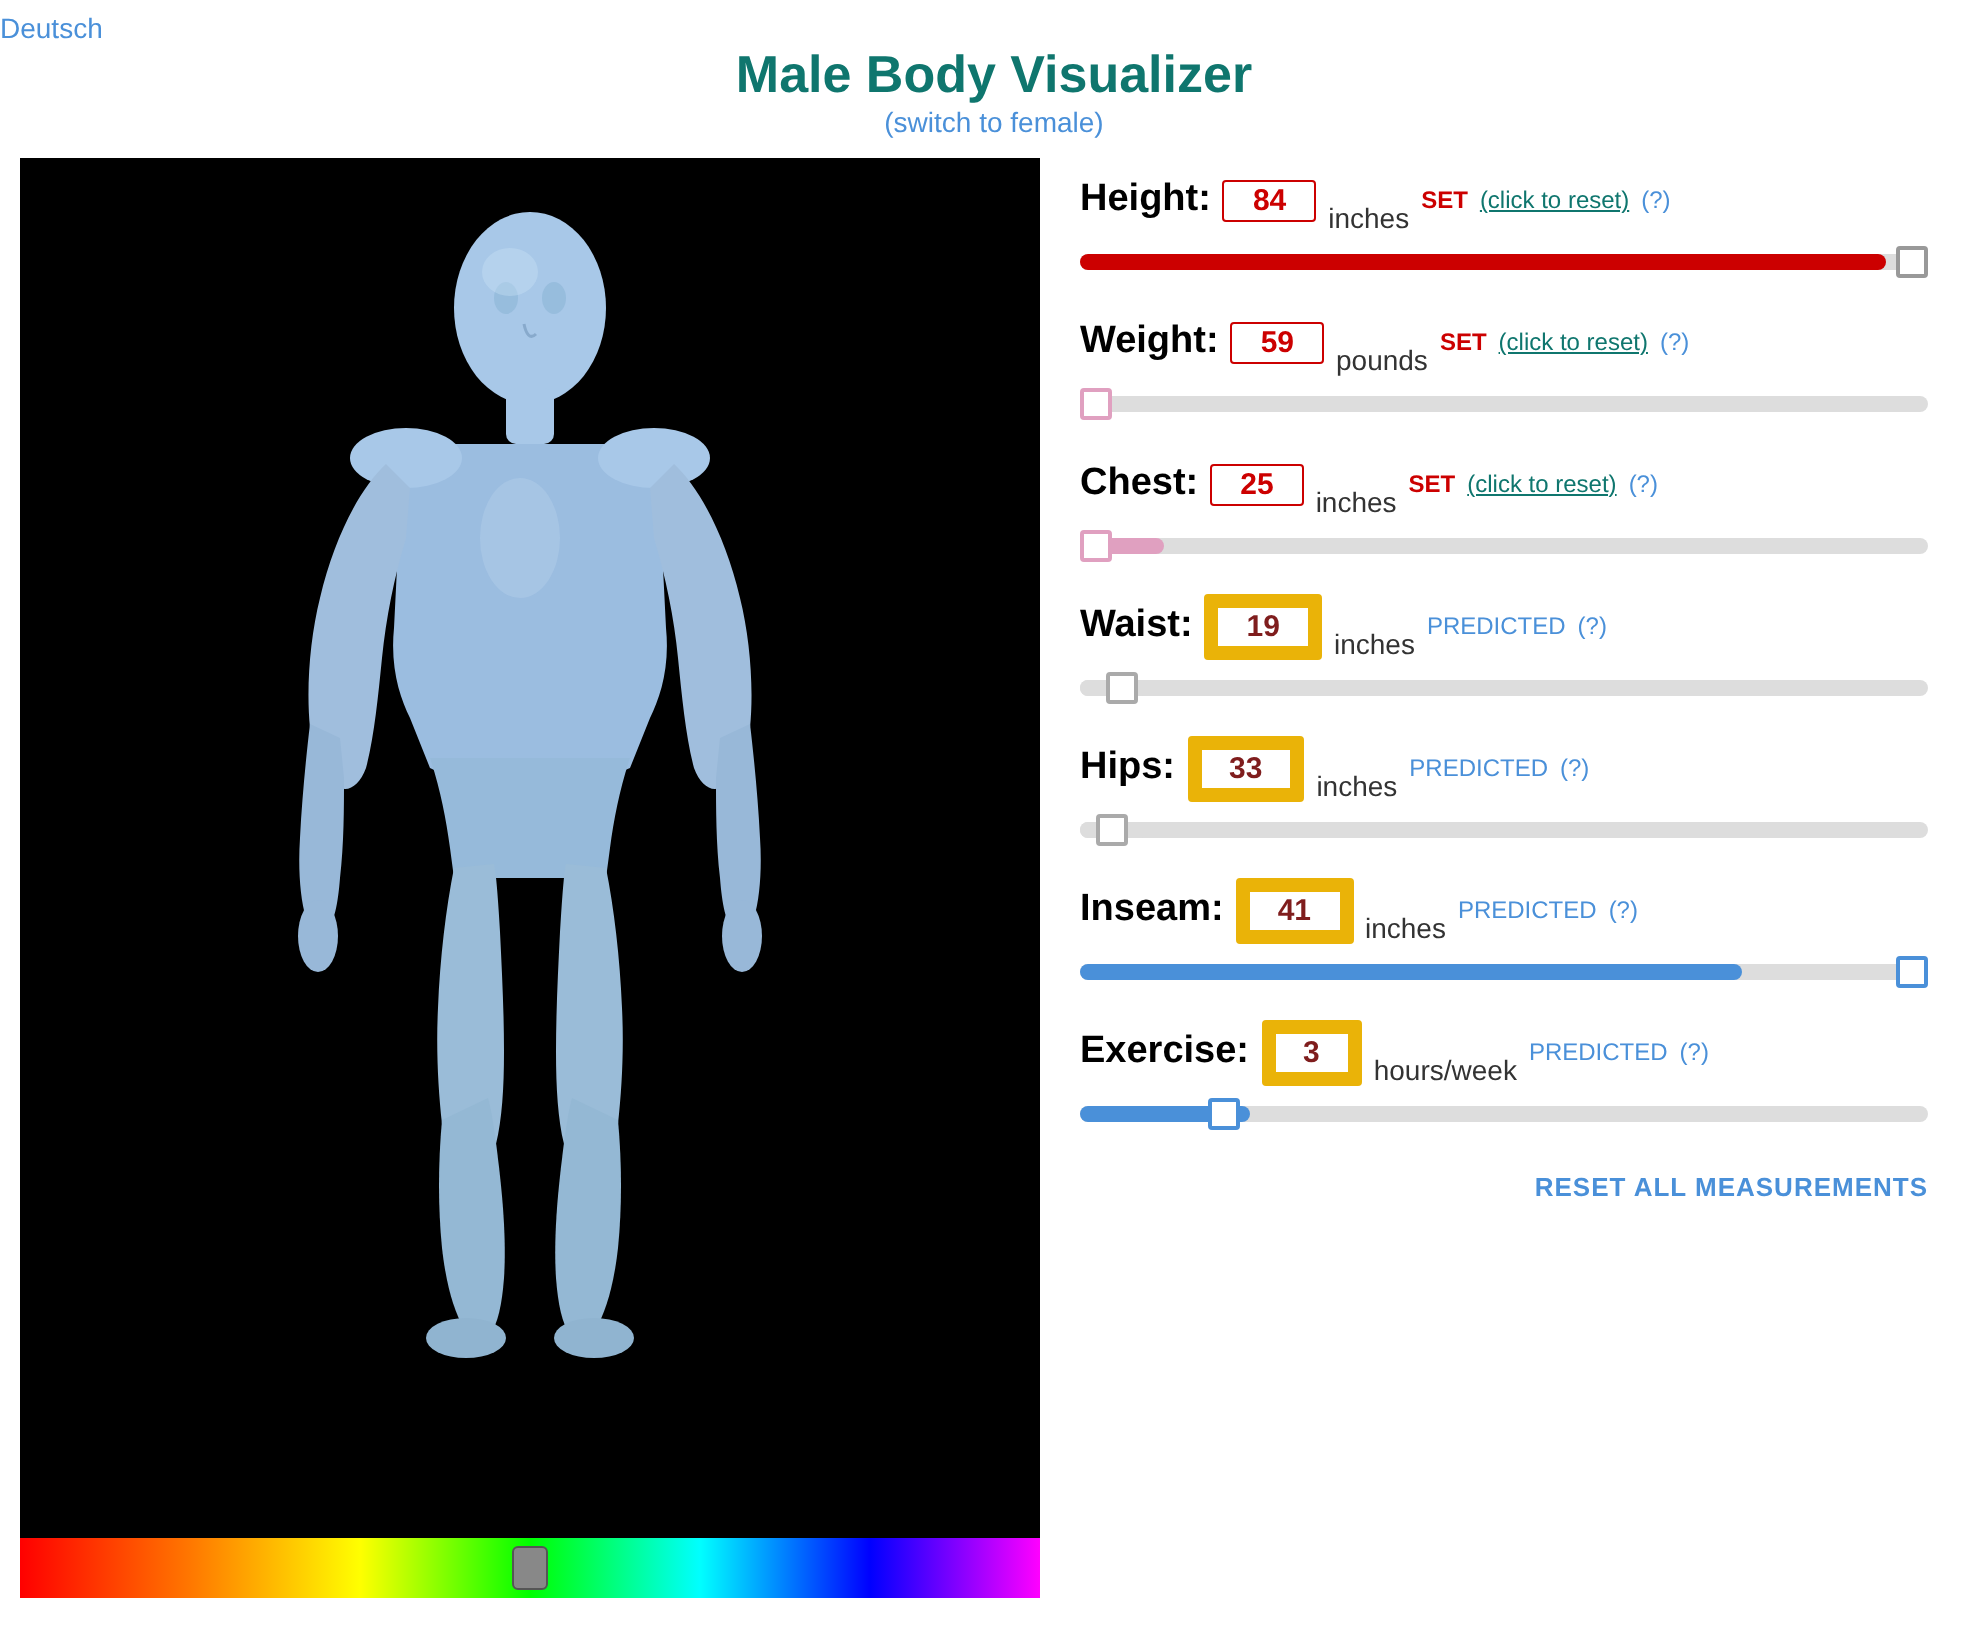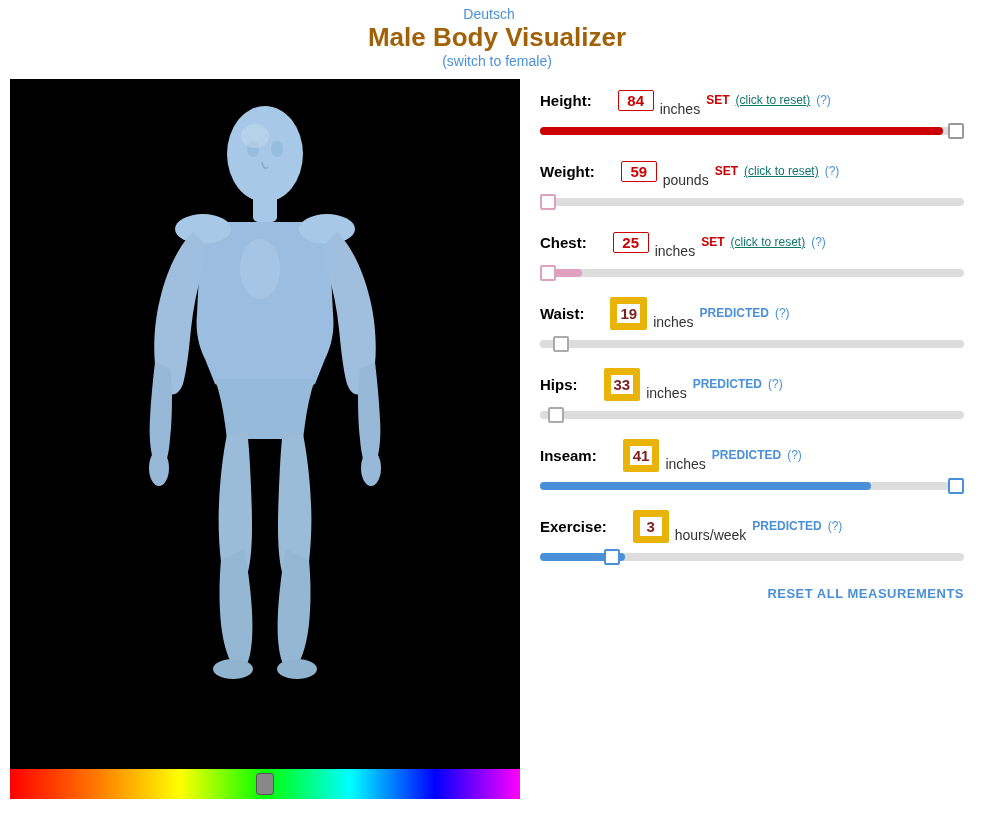--- a/index.html
+++ b/index.html
@@ -4,36 +4,36 @@
   <style>
     * { box-sizing: border-box; margin: 0; padding: 0; }
     body {
       font-family: Arial, sans-serif;
       background: #fff;
       color: #000;
       font-size: 14px;
     }
     .top-bar {
       display: flex;
-      justify-content: center;
+      justify-content: flex-start;
       padding: 6px 16px 0 0;
     }
     .top-bar a {
       color: #4a90d9;
       text-decoration: none;
       font-size: 14px;
     }
     .page-header {
       text-align: center;
       margin-bottom: 10px;
     }
     .page-header h1 {
       font-size: 26px;
       font-weight: bold;
-      color: #a16207;
+      color: #0f766e;
     }
     .page-header .switch-gender {
       color: #4a90d9;
       font-size: 14px;
       cursor: pointer;
       text-decoration: none;
     }
     .main-content {
       display: flex;
       align-items: flex-start;
@@ -88,52 +88,51 @@
       margin-bottom: 14px;
     }
     .measurement-label-row {
       display: flex;
       align-items: center;
       gap: 6px;
       margin-bottom: 5px;
     }
     .measurement-label {
       font-weight: bold;
-      font-size: 15px;
+      font-size: 19px;
       color: #000;
     }
     .measurement-value {
       border: 1px solid #c00;
       color: #c00;
       font-size: 15px;
       font-weight: bold;
-      padding: 1px 3px;
+      padding: 1px 14px;
       min-width: 36px;
       text-align: center;
       border-radius: 2px;
-      margin-left: 20px;
     }
     .measurement-value.predicted {
       border: 7px solid #eab308;
       color: #7f1d1d;
     }
     .measurement-unit {
       font-size: 14px;
       color: #333;
       margin-top: 18px;
     }
     .status-set {
       color: #c00;
       font-size: 12px;
       font-weight: bold;
     }
     .status-predicted {
       color: #4a90d9;
       font-size: 12px;
-      font-weight: bold;
+      font-weight: normal;
     }
     .reset-link {
       color: #0f766e;
       font-size: 12px;
       text-decoration: underline;
       cursor: pointer;
     }
     .help-link {
       color: #4a90d9;
       font-size: 12px;

